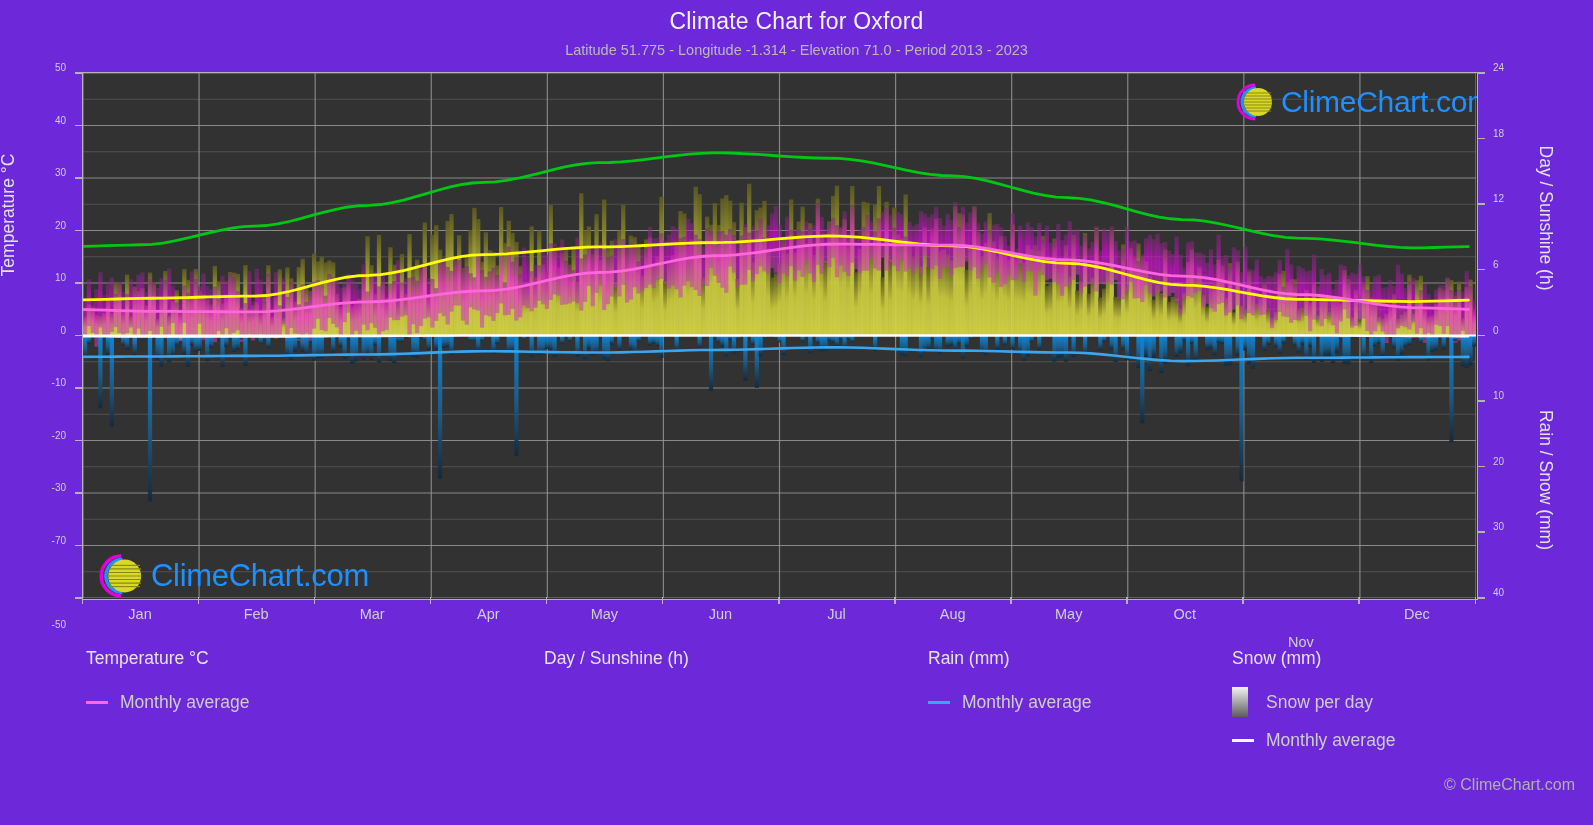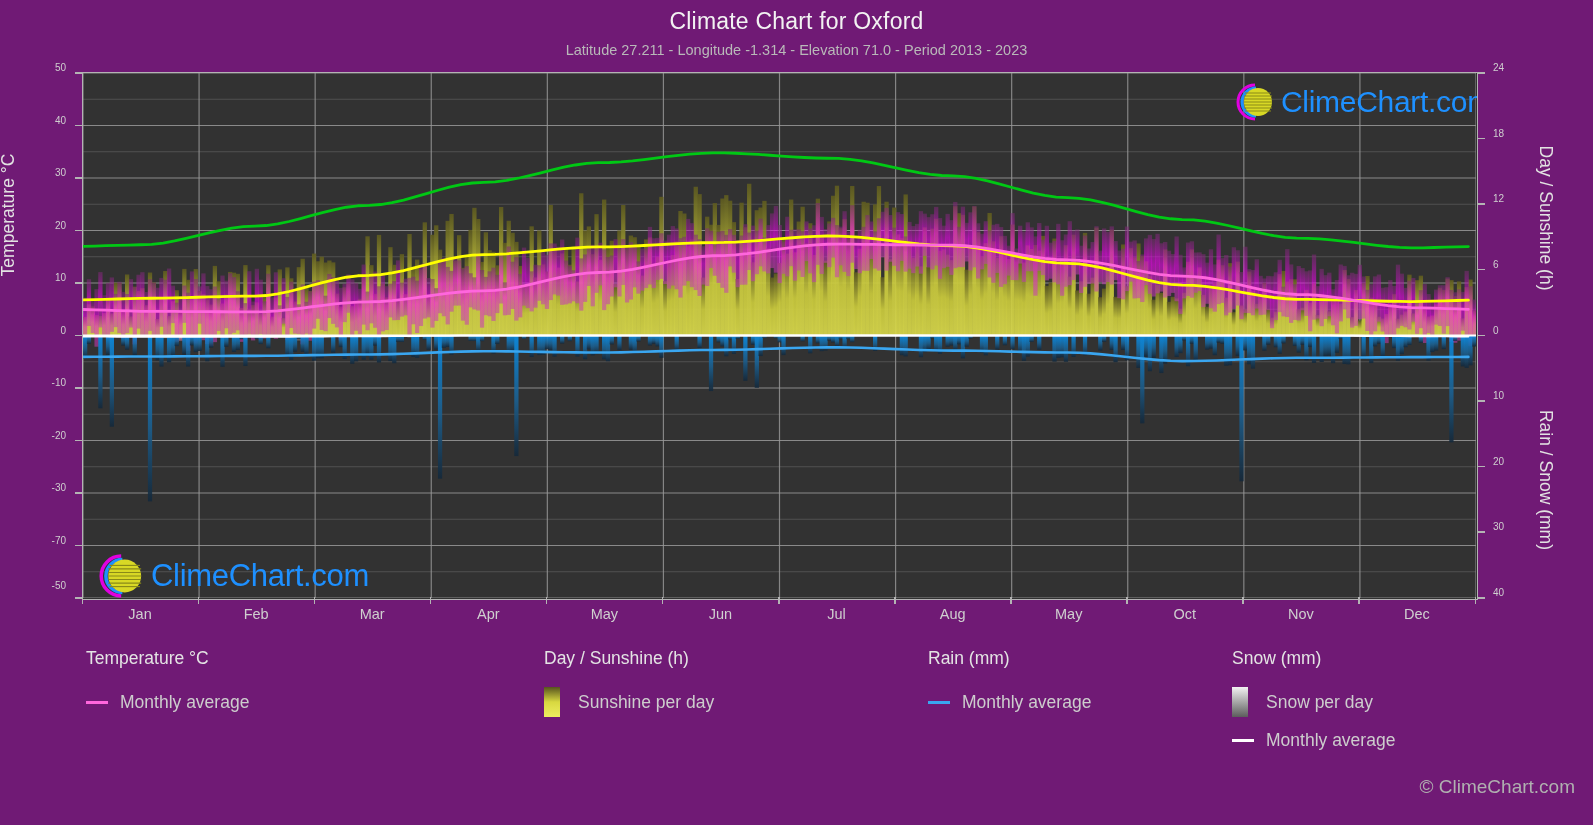--- a/index.html
+++ b/index.html
@@ -11,21 +11,21 @@
     width: 1593px;
     height: 825px;
     font-family: "Liberation Sans", sans-serif;
     color: #d8d8d8;
     overflow: hidden;
     position: relative;
   }
   #root {
     position: absolute;
     inset: 0;
-    background: #701a75;
+    background: #6d28d9;
     padding-left: 28px;
   }
 
   
   #chart-title {
     position: absolute;
     left: 0; right: 0; top: 8px;
     text-align: center;
     font-size: 23px;
     color: #f2f2f2;
@@ -178,31 +178,31 @@
     display: flex;
     justify-content: flex-start;
     align-items: center;
     flex: 0 0 auto;
   }
 
   #copyright {
     position: absolute;
     right: 18px;
     top: 776px;
-    font-size: 19px;
+    font-size: 16px;
     color: #b0b0b0;
   }
 </style>
 </head>
 <body>
 
 <div id="root">
 
   <div id="chart-title">Climate Chart for Oxford</div>
-  <div id="chart-subtitle">Latitude 27.211 - Longitude -1.314 - Elevation 71.0 - Period 2013 - 2023</div>
+  <div id="chart-subtitle">Latitude 51.775 - Longitude -1.314 - Elevation 71.0 - Period 2013 - 2023</div>
 
   <div id="ylabel-temp">Temperature °C</div>
   <div id="ylabel-day">Day / Sunshine (h)</div>
   <div id="ylabel-rain">Rain / Snow (mm)</div>
 
   <div id="plot">
     <svg id="plot-svg" width="1393" height="525" viewBox="0 0 1393 525">
       <defs>
         <linearGradient id="gradTemp" x1="0" y1="0" x2="0" y2="1">
           <stop offset="0%" stop-color="#7a2a72"></stop>
@@ -1308,21 +1308,21 @@
       <div class="axis-tick tick-left" style="left: 0px; width: 66px; top: 324.5px;">0</div>
       <div class="tick-mark" style="left: 75px; top: 334.5px;"></div>
       <div class="axis-tick tick-left" style="left: 0px; width: 66px; top: 377px;">-10</div>
       <div class="tick-mark" style="left: 75px; top: 387px;"></div>
       <div class="axis-tick tick-left" style="left: 0px; width: 66px; top: 429.5px;">-20</div>
       <div class="tick-mark" style="left: 75px; top: 439.5px;"></div>
       <div class="axis-tick tick-left" style="left: 0px; width: 66px; top: 482px;">-30</div>
       <div class="tick-mark" style="left: 75px; top: 492px;"></div>
       <div class="axis-tick tick-left" style="left: 0px; width: 66px; top: 534.5px;">-70</div>
       <div class="tick-mark" style="left: 75px; top: 544.5px;"></div>
-      <div class="axis-tick tick-left" style="left: 0px; width: 66px; top: 580px; text-align: right;">-50</div>
+      <div class="axis-tick tick-left" style="left: 0px; width: 66px; top: 619px; text-align: right;">-50</div>
       <div class="tick-mark" style="left: 75px; top: 597px;"></div>
     </div>
   <div id="ticks-right">
       <div class="axis-tick tick-right" style="left: 1493px; top: 62px;">24</div>
       <div class="tick-mark" style="left: 1478px; top: 72px;"></div>
       <div class="axis-tick tick-right" style="left: 1493px; top: 127.625px;">18</div>
       <div class="tick-mark" style="left: 1478px; top: 137.625px;"></div>
       <div class="axis-tick tick-right" style="left: 1493px; top: 193.25px;">12</div>
       <div class="tick-mark" style="left: 1478px; top: 203.25px;"></div>
       <div class="axis-tick tick-right" style="left: 1493px; top: 258.875px;">6</div>
@@ -1342,21 +1342,21 @@
       <div class="month-label" style="left: 100.042px;">Jan</div>
       <div class="month-label" style="left: 216.125px;">Feb</div>
       <div class="month-label" style="left: 332.208px;">Mar</div>
       <div class="month-label" style="left: 448.292px;">Apr</div>
       <div class="month-label" style="left: 564.375px;">May</div>
       <div class="month-label" style="left: 680.458px;">Jun</div>
       <div class="month-label" style="left: 796.542px;">Jul</div>
       <div class="month-label" style="left: 912.625px;">Aug</div>
       <div class="month-label" style="left: 1028.71px;">May</div>
       <div class="month-label" style="left: 1144.79px;">Oct</div>
-      <div class="month-label" style="left: 1260.88px;">Nov</div>
+      <div class="month-label" style="left: 1260.88px; margin-top: 28px;">Nov</div>
       <div class="month-label" style="left: 1376.96px;">Dec</div>
       <div class="tick-mark" style="left: 81.5px; top: 597px; width: 1.5px; height: 7px;"></div>
       <div class="tick-mark" style="left: 197.583px; top: 597px; width: 1.5px; height: 7px;"></div>
       <div class="tick-mark" style="left: 313.667px; top: 597px; width: 1.5px; height: 7px;"></div>
       <div class="tick-mark" style="left: 429.75px; top: 597px; width: 1.5px; height: 7px;"></div>
       <div class="tick-mark" style="left: 545.833px; top: 597px; width: 1.5px; height: 7px;"></div>
       <div class="tick-mark" style="left: 661.917px; top: 597px; width: 1.5px; height: 7px;"></div>
       <div class="tick-mark" style="left: 778px; top: 597px; width: 1.5px; height: 7px;"></div>
       <div class="tick-mark" style="left: 894.083px; top: 597px; width: 1.5px; height: 7px;"></div>
       <div class="tick-mark" style="left: 1010.17px; top: 597px; width: 1.5px; height: 7px;"></div>
@@ -1372,26 +1372,20 @@
       <div class="legend-row">
         <span class="swatch-slot">
           <span class="swatch-line" style="background:#ff66dd"></span>
         </span>
         <span class="legend-label">Monthly average</span>
       </div>
     </div>
 
     <div class="legend-col" style="left:544px;">
       <div class="legend-title">Day / Sunshine (h)</div>
-      <div class="legend-row">
-        <span class="swatch-slot">
-          <span class="swatch-box" style="background:linear-gradient(#56531e,#d8d840,#eded60)"></span>
-        </span>
-        <span class="legend-label">Sunshine per day</span>
-      </div>
     </div>
 
     <div class="legend-col" style="left:928px;">
       <div class="legend-title">Rain (mm)</div>
       <div class="legend-row">
         <span class="swatch-slot">
           <span class="swatch-line" style="background:#3aa6f0"></span>
         </span>
         <span class="legend-label">Monthly average</span>
       </div>

